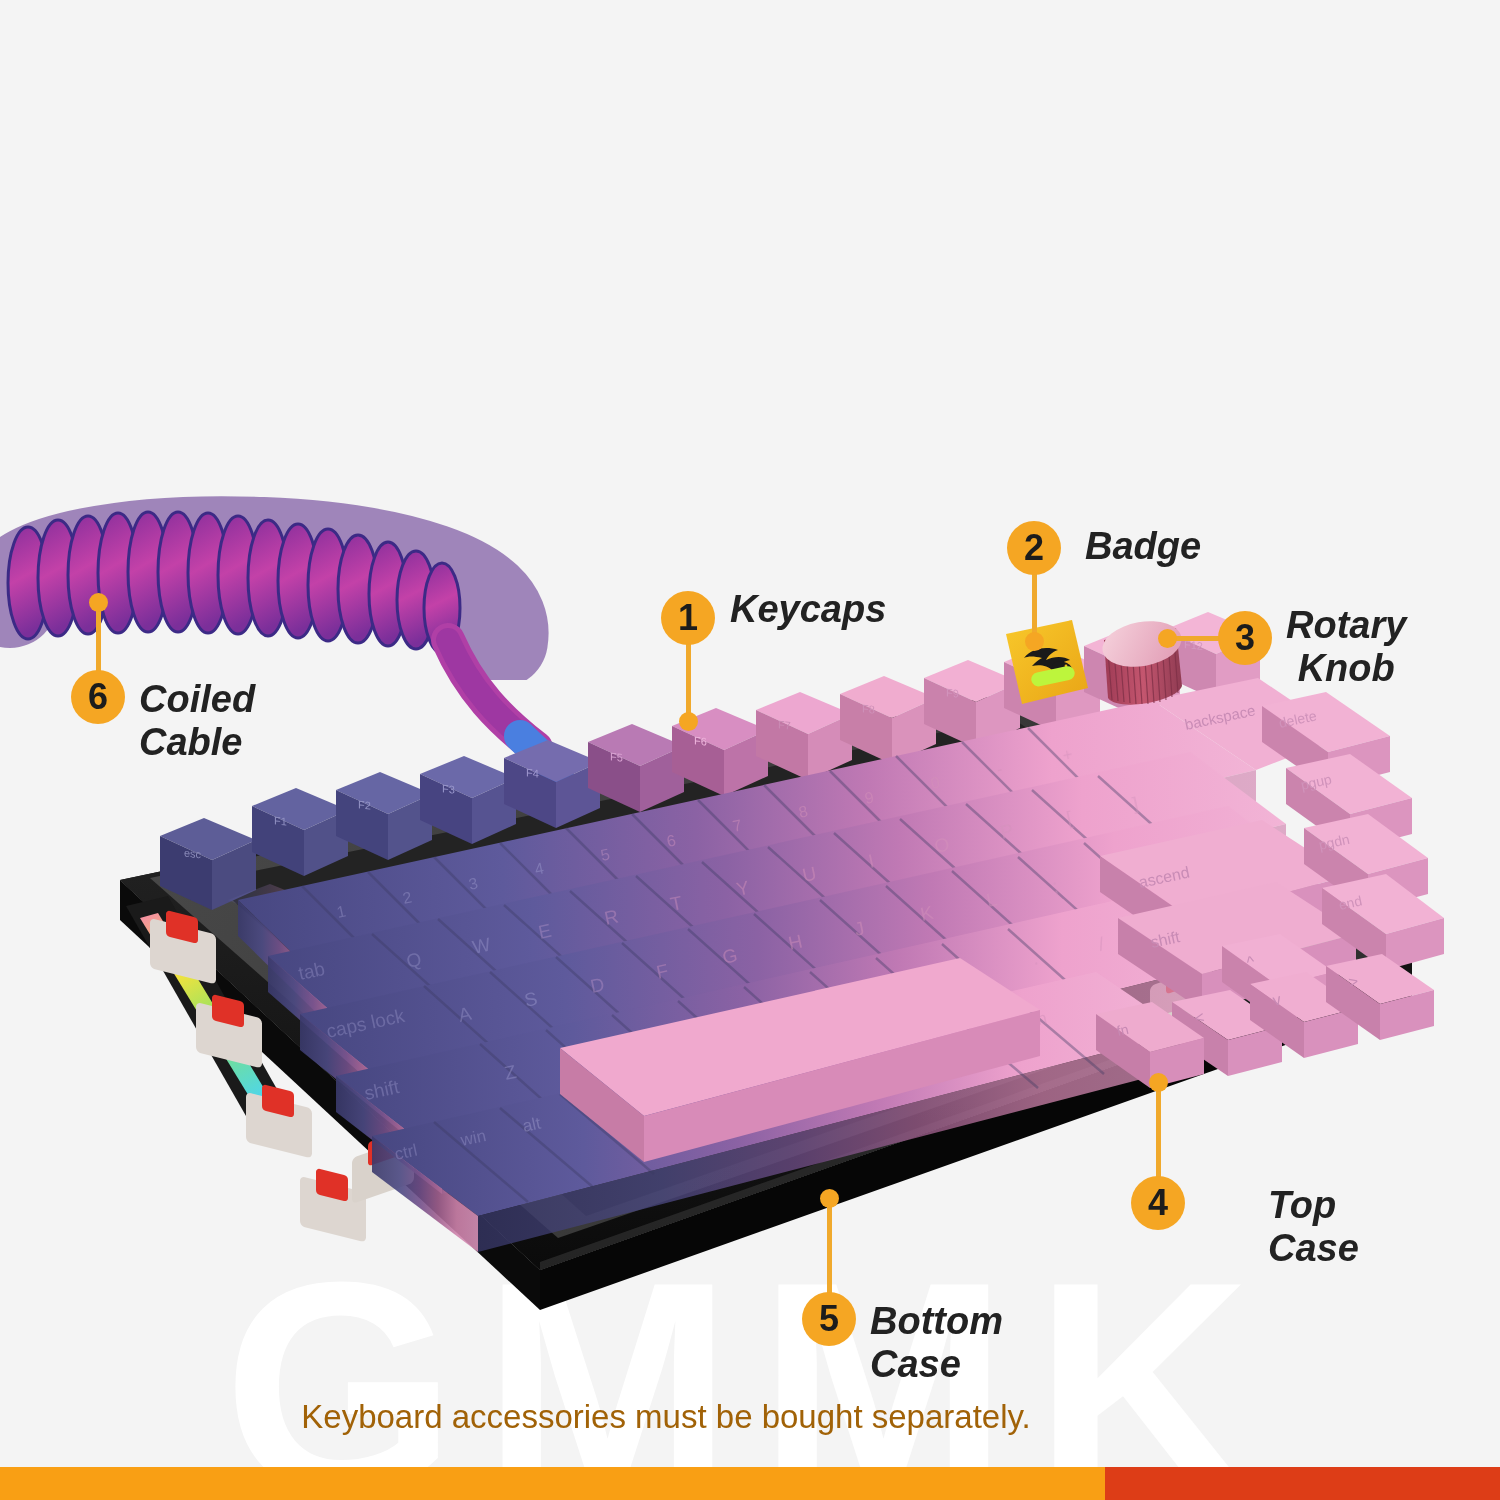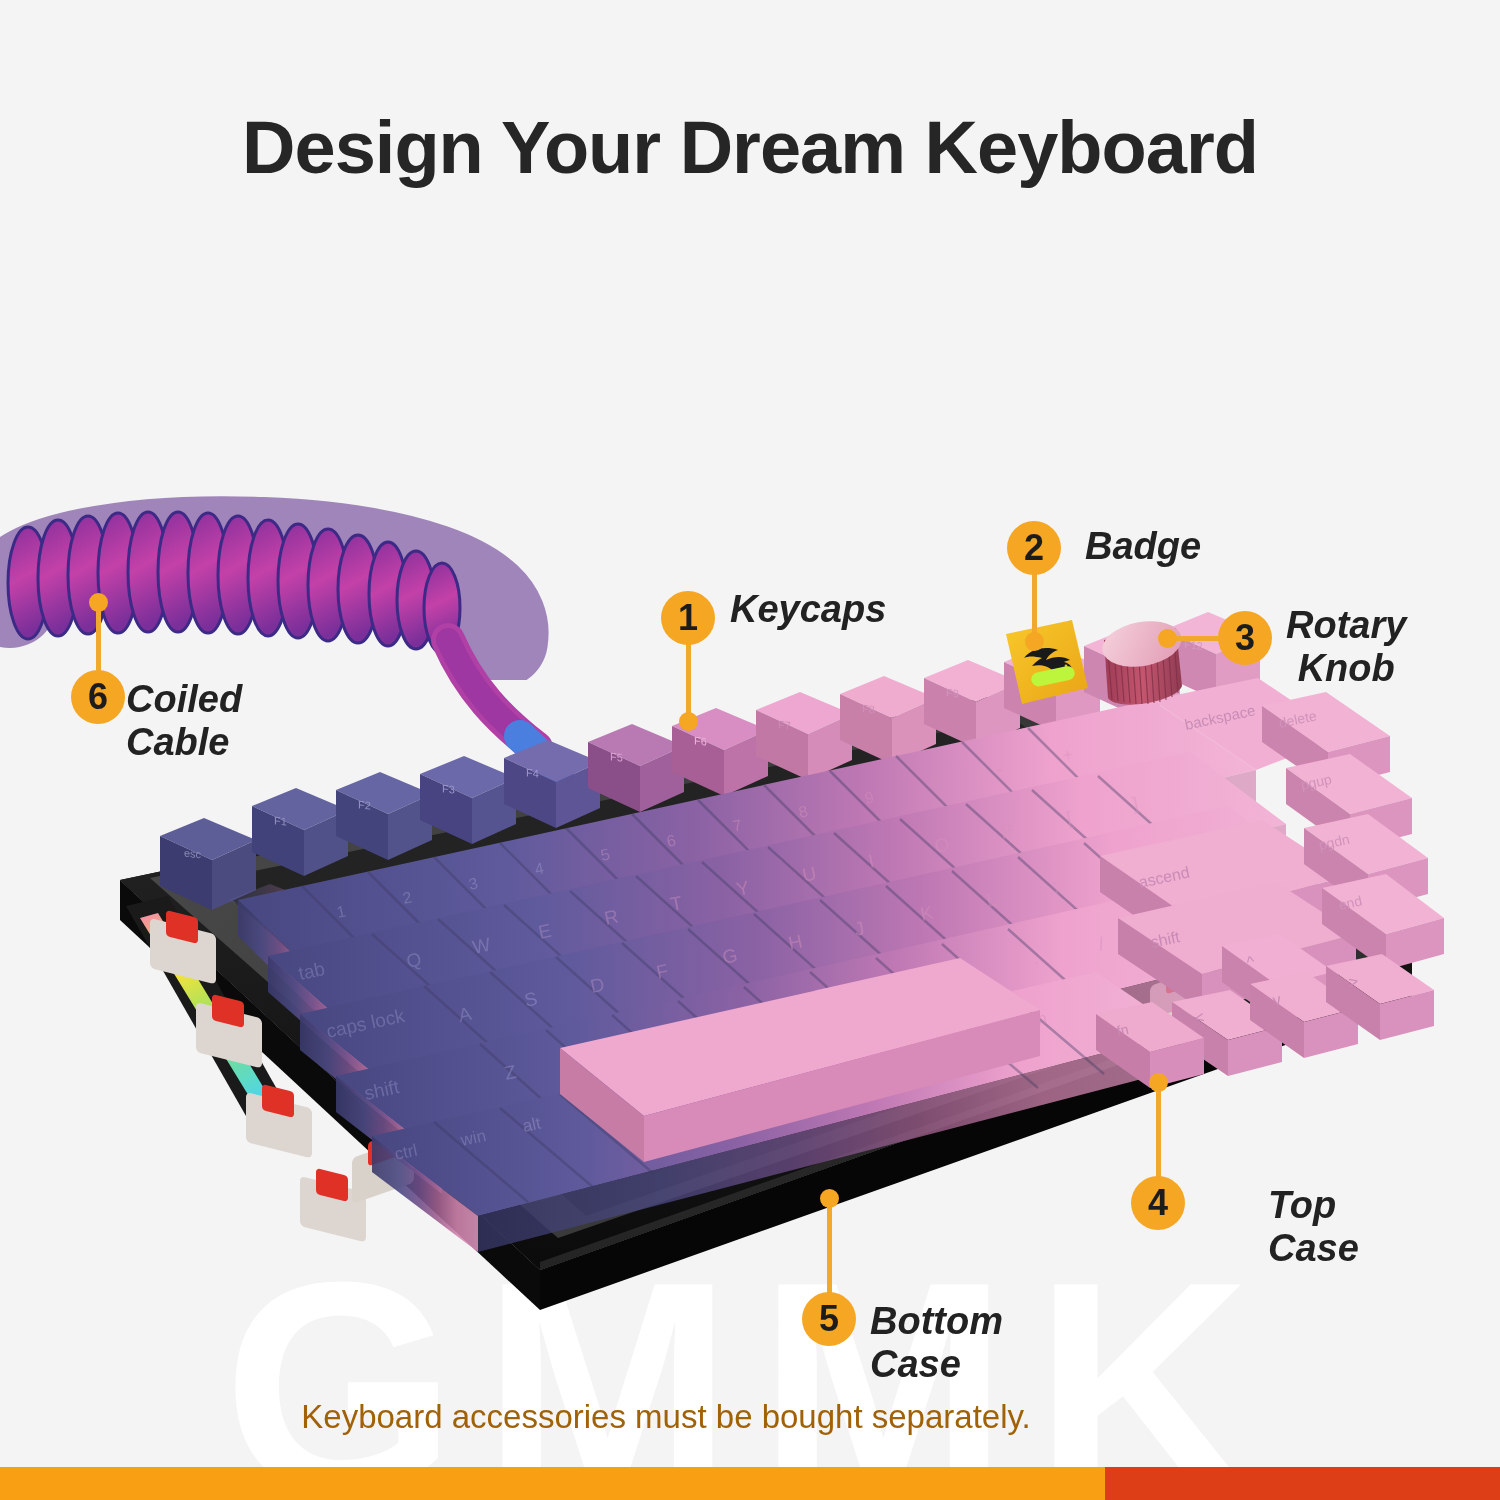--- a/index.html
+++ b/index.html
@@ -640,21 +640,20 @@
         <line x1="1156" y1="643" x2="1160" y2="702"></line>
           <line x1="1162" y1="642" x2="1166" y2="700"></line>
         <line x1="1168" y1="640" x2="1172" y2="697"></line>
           <line x1="1174" y1="639" x2="1178" y2="693"></line>
       </g>
 
       <ellipse cx="1142" cy="644" rx="40" ry="22" fill="url(#gKnob)" transform="rotate(-10 1142 644)"></ellipse>
     </g>
   </svg>
 
-  <h1 class="title">Design Your Dream Keyboard</h1>
   <p class="footnote">Keyboard accessories must be bought separately.</p>
 
   <div class="callout">
     <div class="lead-line v" style="left:686px; top:640px; height:82px;"></div>
     <div class="lead-dot" style="left: 679px; top: 712px; background: rgb(245, 166, 35);"></div>
     <div class="badge-num" style="left: 661px; top: 591px; background: rgb(245, 166, 35);">1</div>
     <div class="callout-label" style="left:730px; top:588px;">Keycaps</div>
   </div>
 
   <div class="callout">
@@ -683,21 +682,21 @@
     <div class="lead-line v" style="left:827px; top:1196px; height:104px;"></div>
     <div class="lead-dot" style="left: 820px; top: 1189px; background: rgb(245, 166, 35);"></div>
     <div class="badge-num" style="left: 802px; top: 1292px; background: rgb(245, 166, 35);">5</div>
     <div class="callout-label" style="left:870px; top:1300px;">Bottom Case</div>
   </div>
 
   <div class="callout">
     <div class="lead-line v" style="left:96px; top:600px; height:78px;"></div>
     <div class="lead-dot" style="left: 89px; top: 593px; background: rgb(245, 166, 35);"></div>
     <div class="badge-num" style="left: 71px; top: 670px; background: rgb(245, 166, 35);">6</div>
-    <div class="callout-label" style="left:126px; top:678px;">Coiled Cable</div>
+    <div class="callout-label" style="left:139px; top:678px;">Coiled Cable</div>
   </div>
 
   <div class="bottombar">
     <div class="seg-orange" style="background: rgb(249, 159, 20);"></div>
     <div class="seg-red" style="background: rgb(221, 61, 23);"></div>
   </div>
 
 </div>
 
 </body></html>

